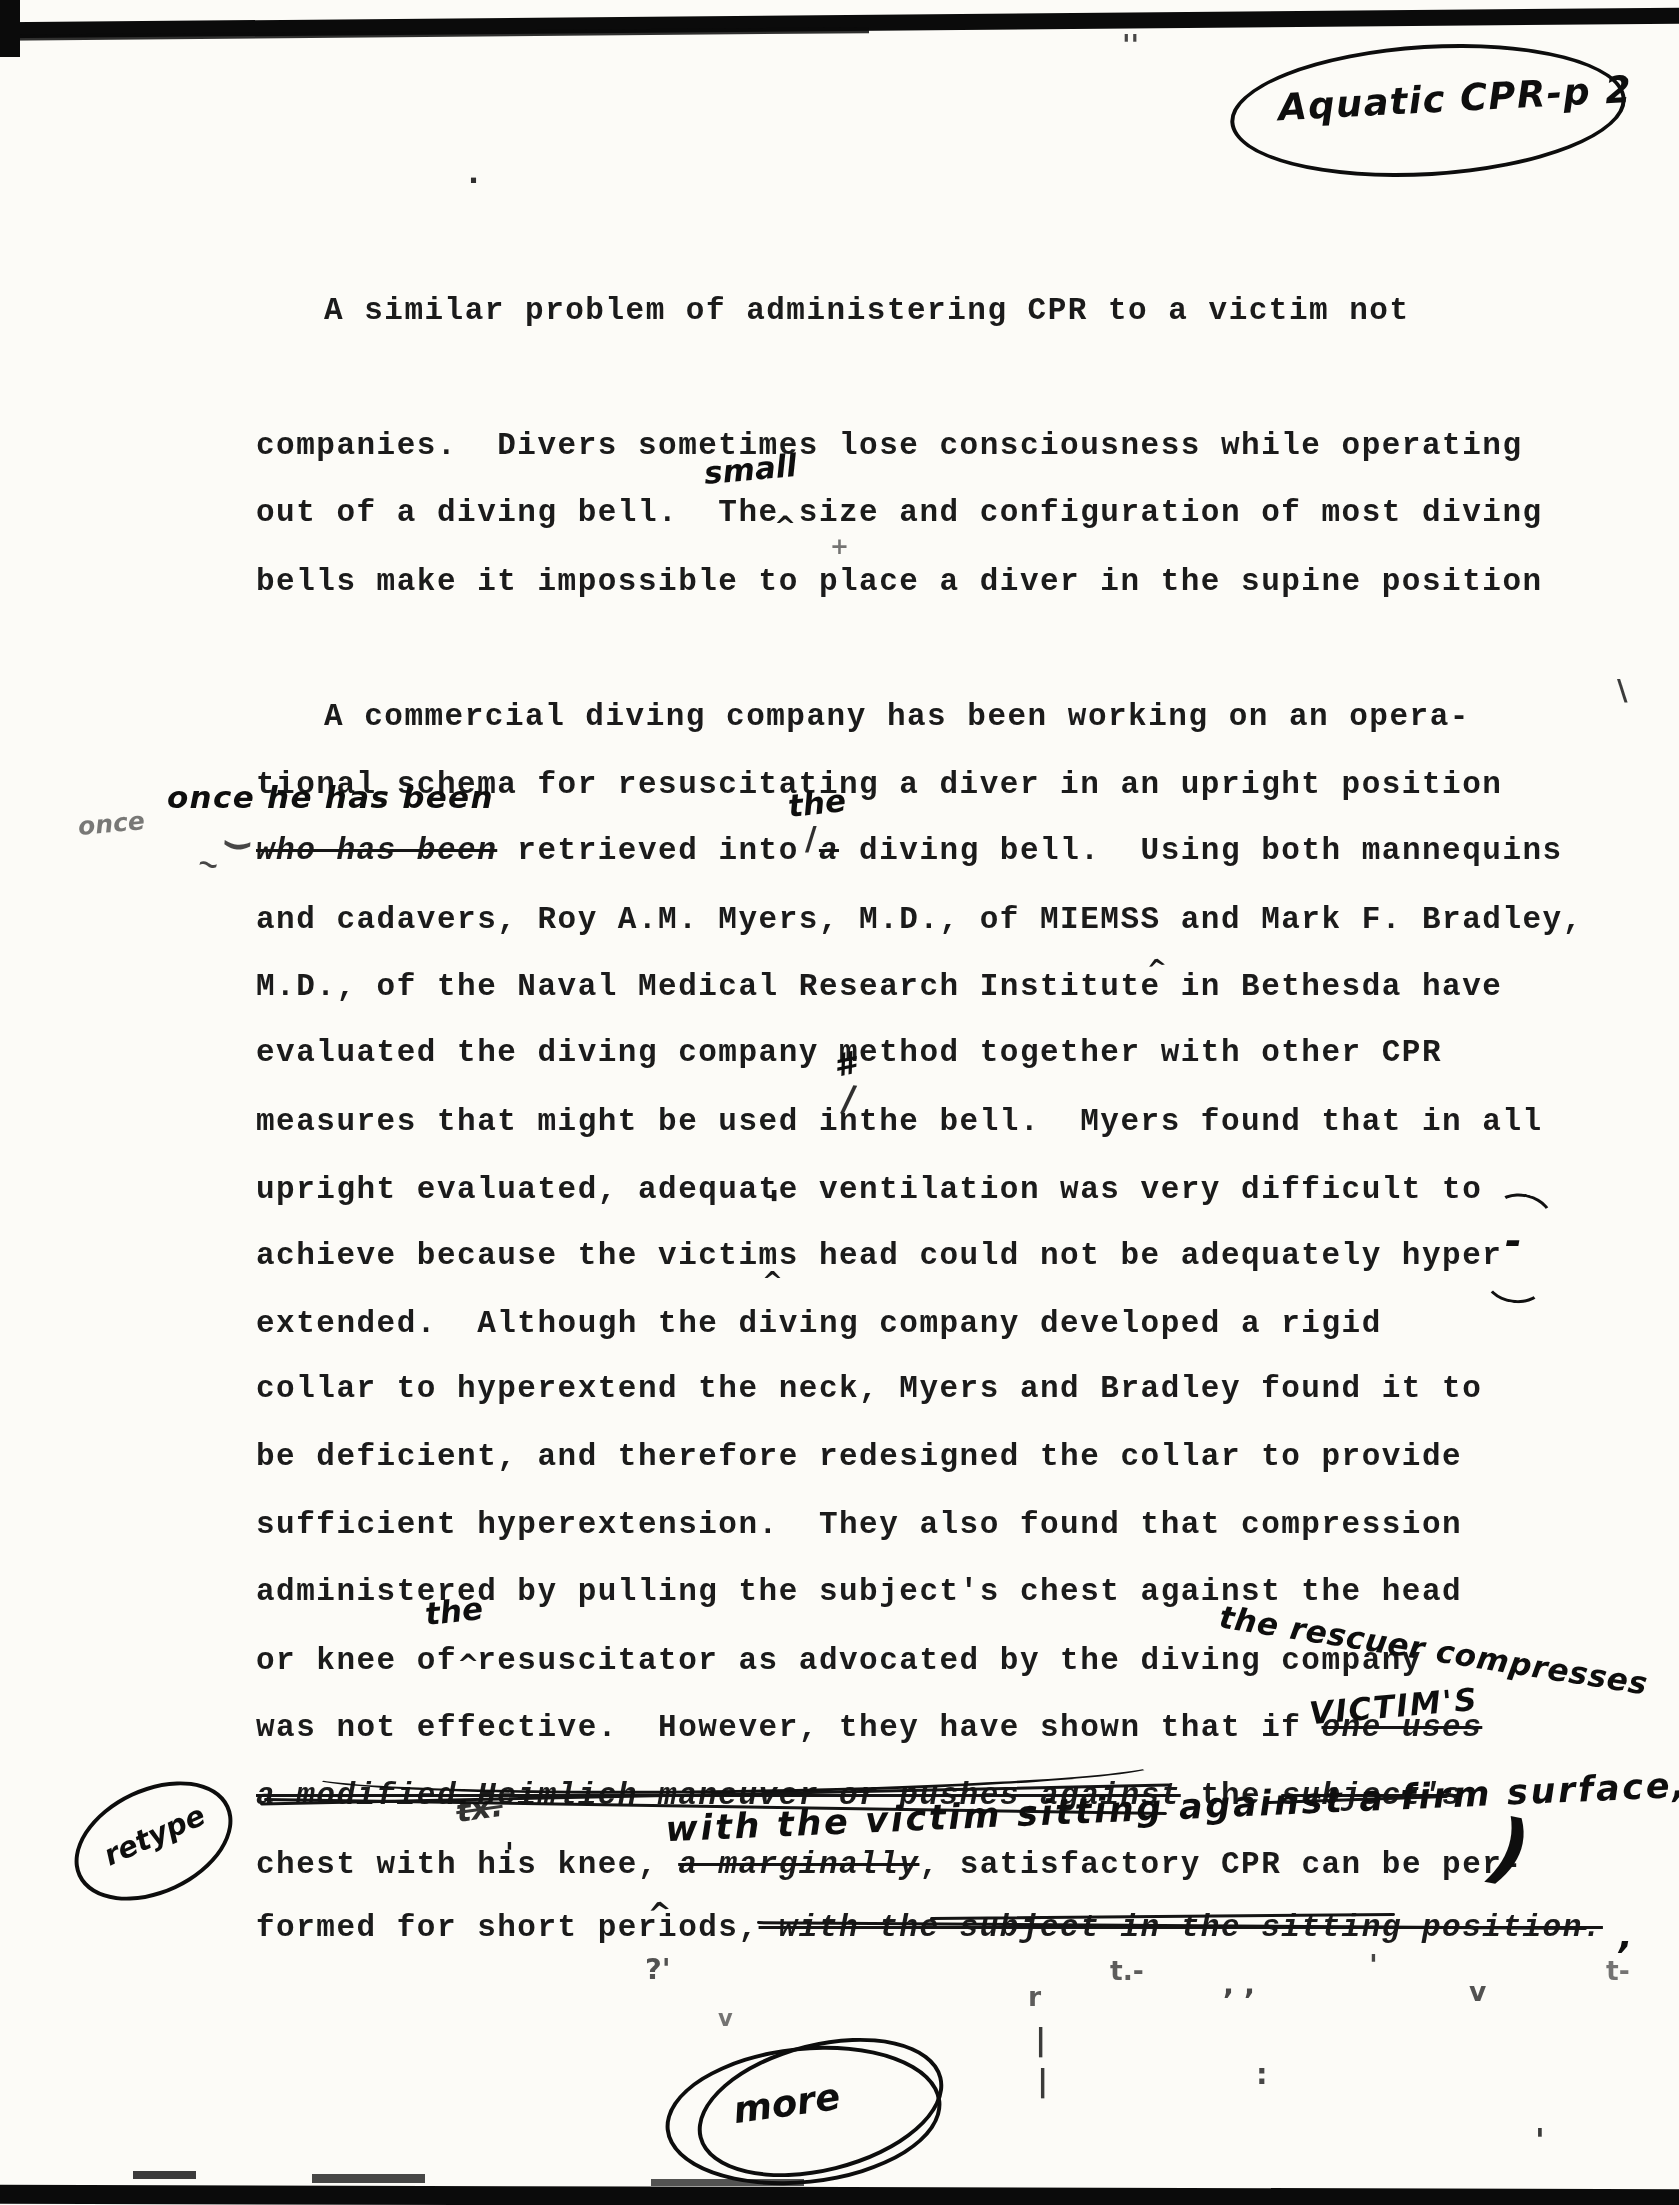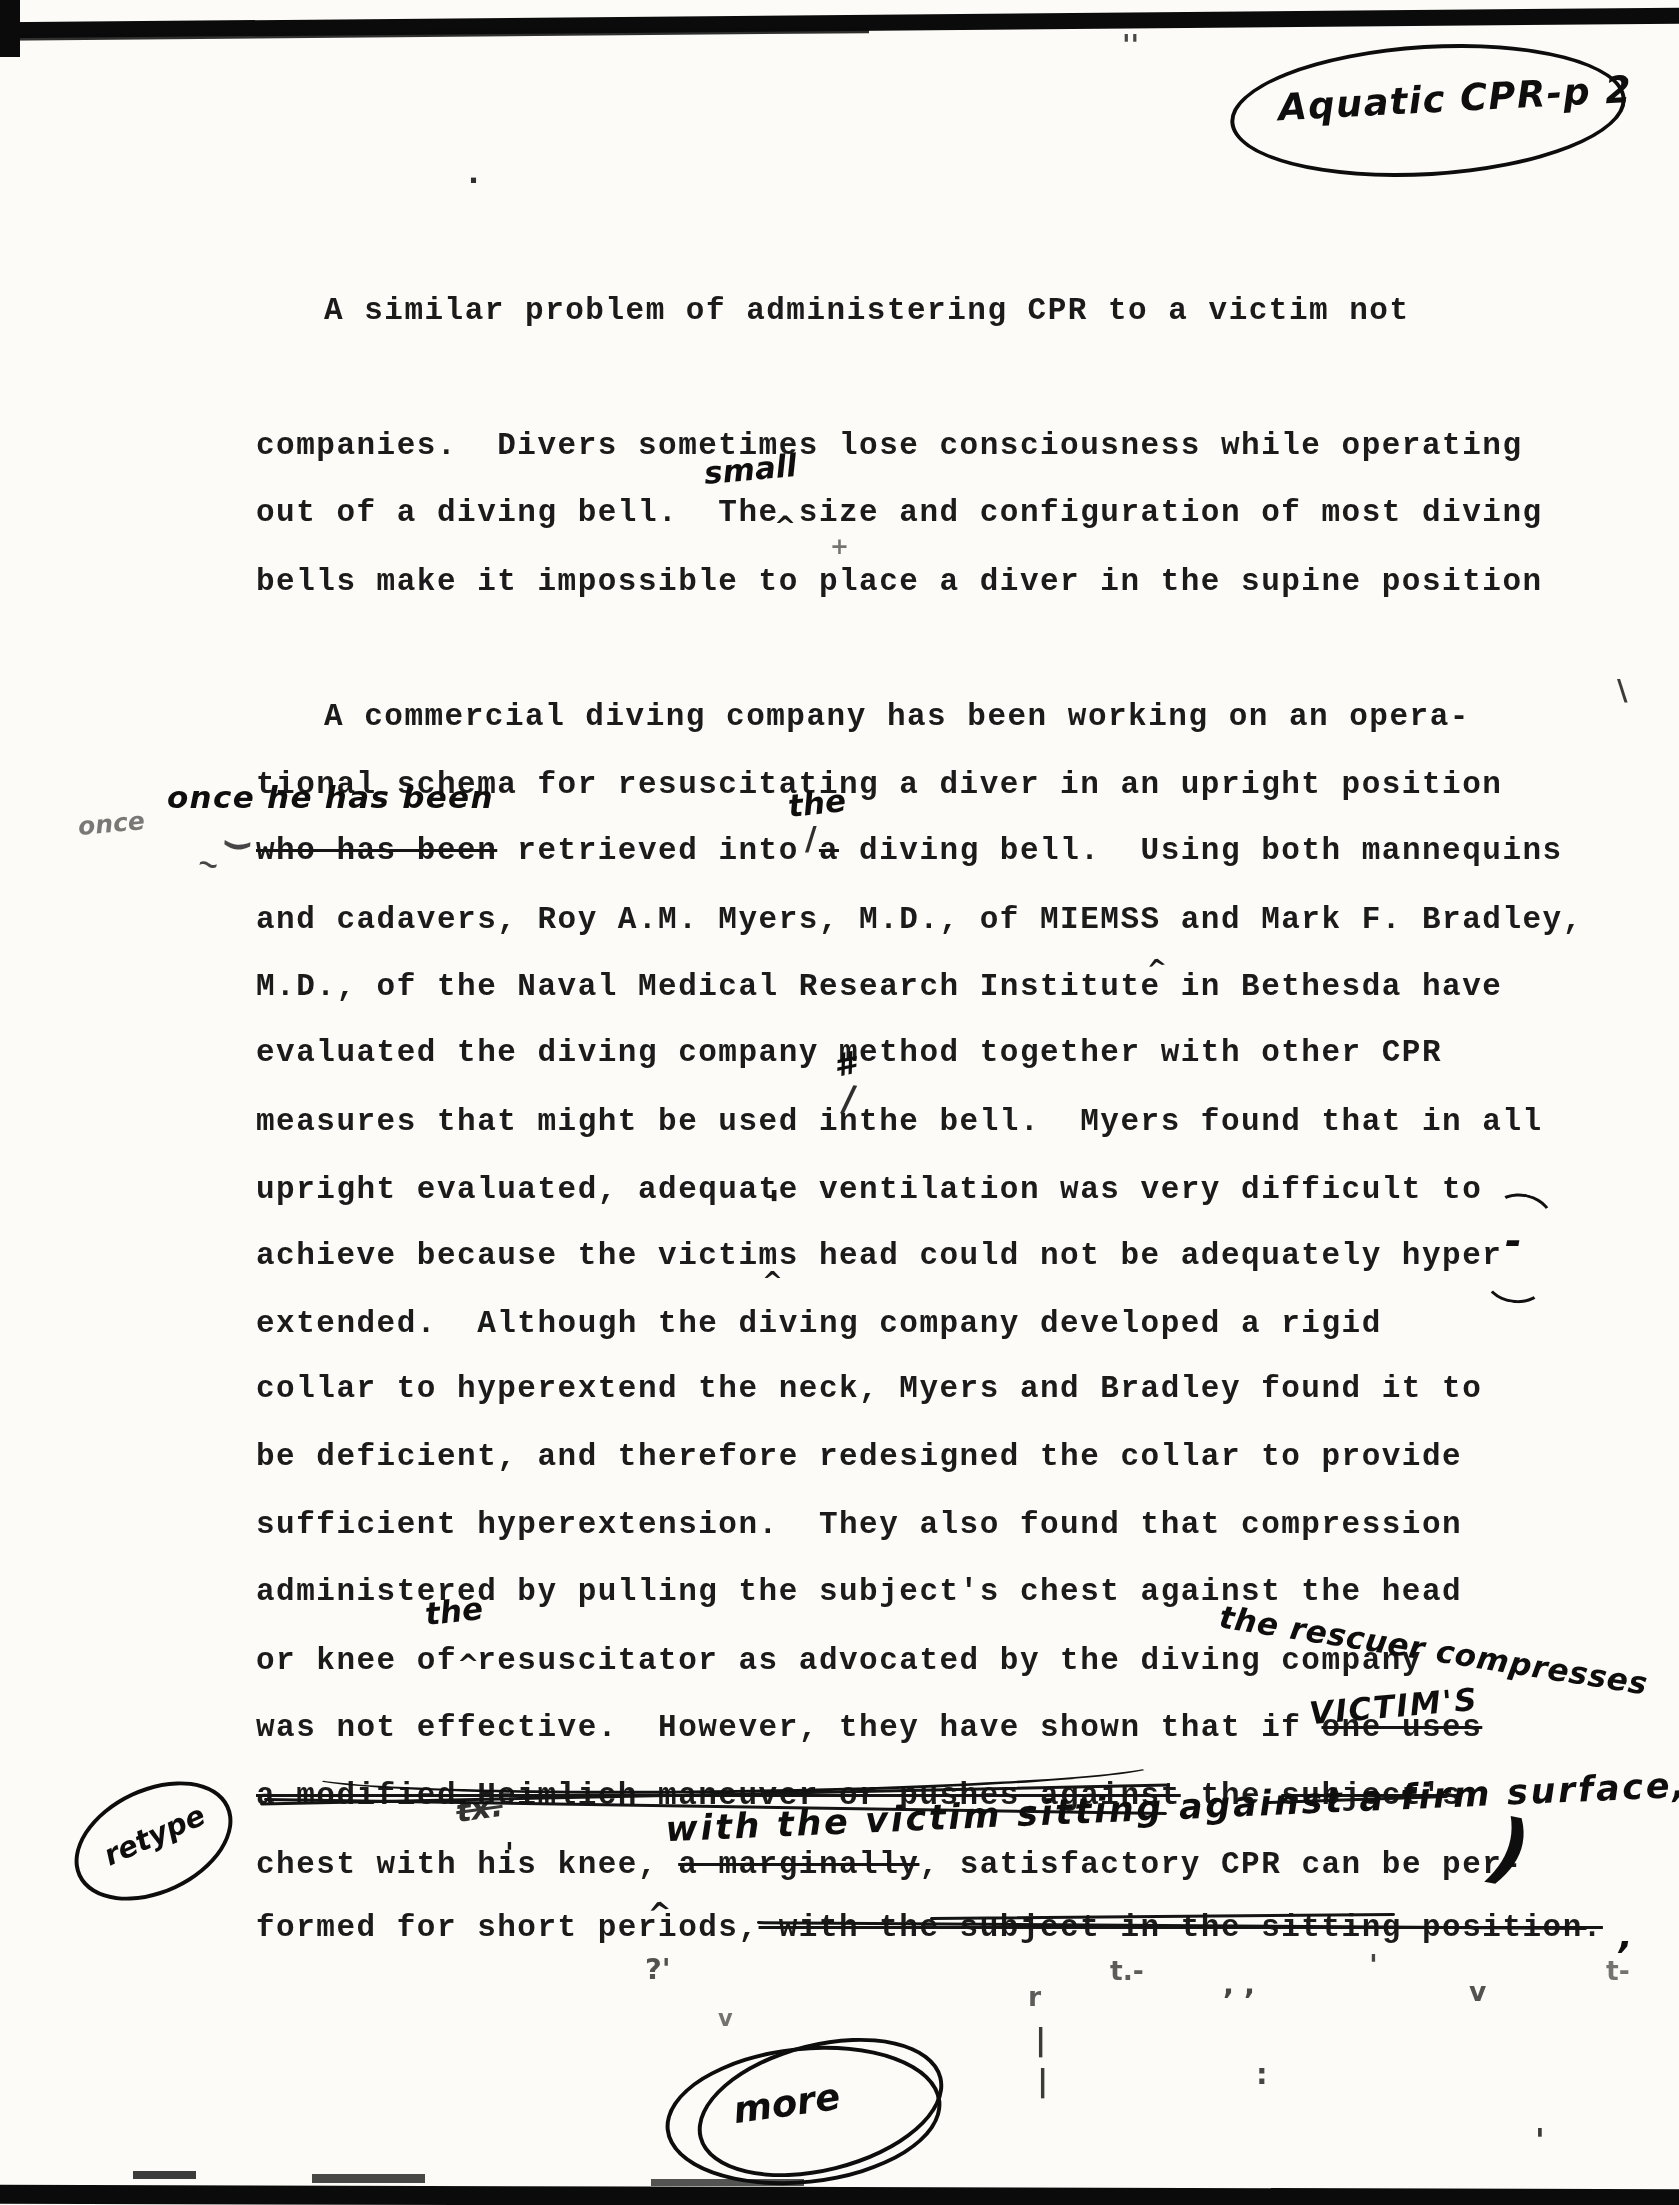--- a/index.html
+++ b/index.html
@@ -1,20 +1,20 @@
 <!DOCTYPE html>
 <html style="font-size:10.6px"><head>
 <meta charset="utf-8">
 <style>
   html,body{margin:0;padding:0;background:#e8e6e1;}
   .page{position:relative;width:1679px;height:2205px;background:#fcfbf7;overflow:hidden;}
   .tline{position:absolute;left:256px;white-space:pre;font-family:"Liberation Mono",monospace;
          font-weight:700;font-size:31px;line-height:1;letter-spacing:1.5px;color:#1b1b1b;}
   .ind{padding-left:68px;}
-  .strike{text-decoration:line-through;text-decoration-thickness:3.3px;text-decoration-color:#151515;}
+  .strike{text-decoration:line-through;text-decoration-thickness:3.3px;text-decoration-color:#151515;font-style:italic;}
   .hw{position:absolute;font-family:"DejaVu Sans",sans-serif;font-style:italic;font-weight:700;
       color:#0e0e0e;white-space:pre;line-height:1;}
   .mark{position:absolute;font-family:"DejaVu Sans",sans-serif;font-weight:700;color:#1a1a1a;
         white-space:pre;line-height:1;}
   .scrib{position:absolute;background:#141414;border-radius:2px;}
   .arc-t{position:absolute;border:3.3px solid transparent;border-top-color:#111;border-radius:50%;}
   .arc-b{position:absolute;border:3.3px solid transparent;border-bottom-color:#111;border-radius:50%;}
   .oval{position:absolute;border:4.6px solid #0d0d0d;border-radius:50%;}
   .bar{position:absolute;background:#0b0b0b;}
 </style>

